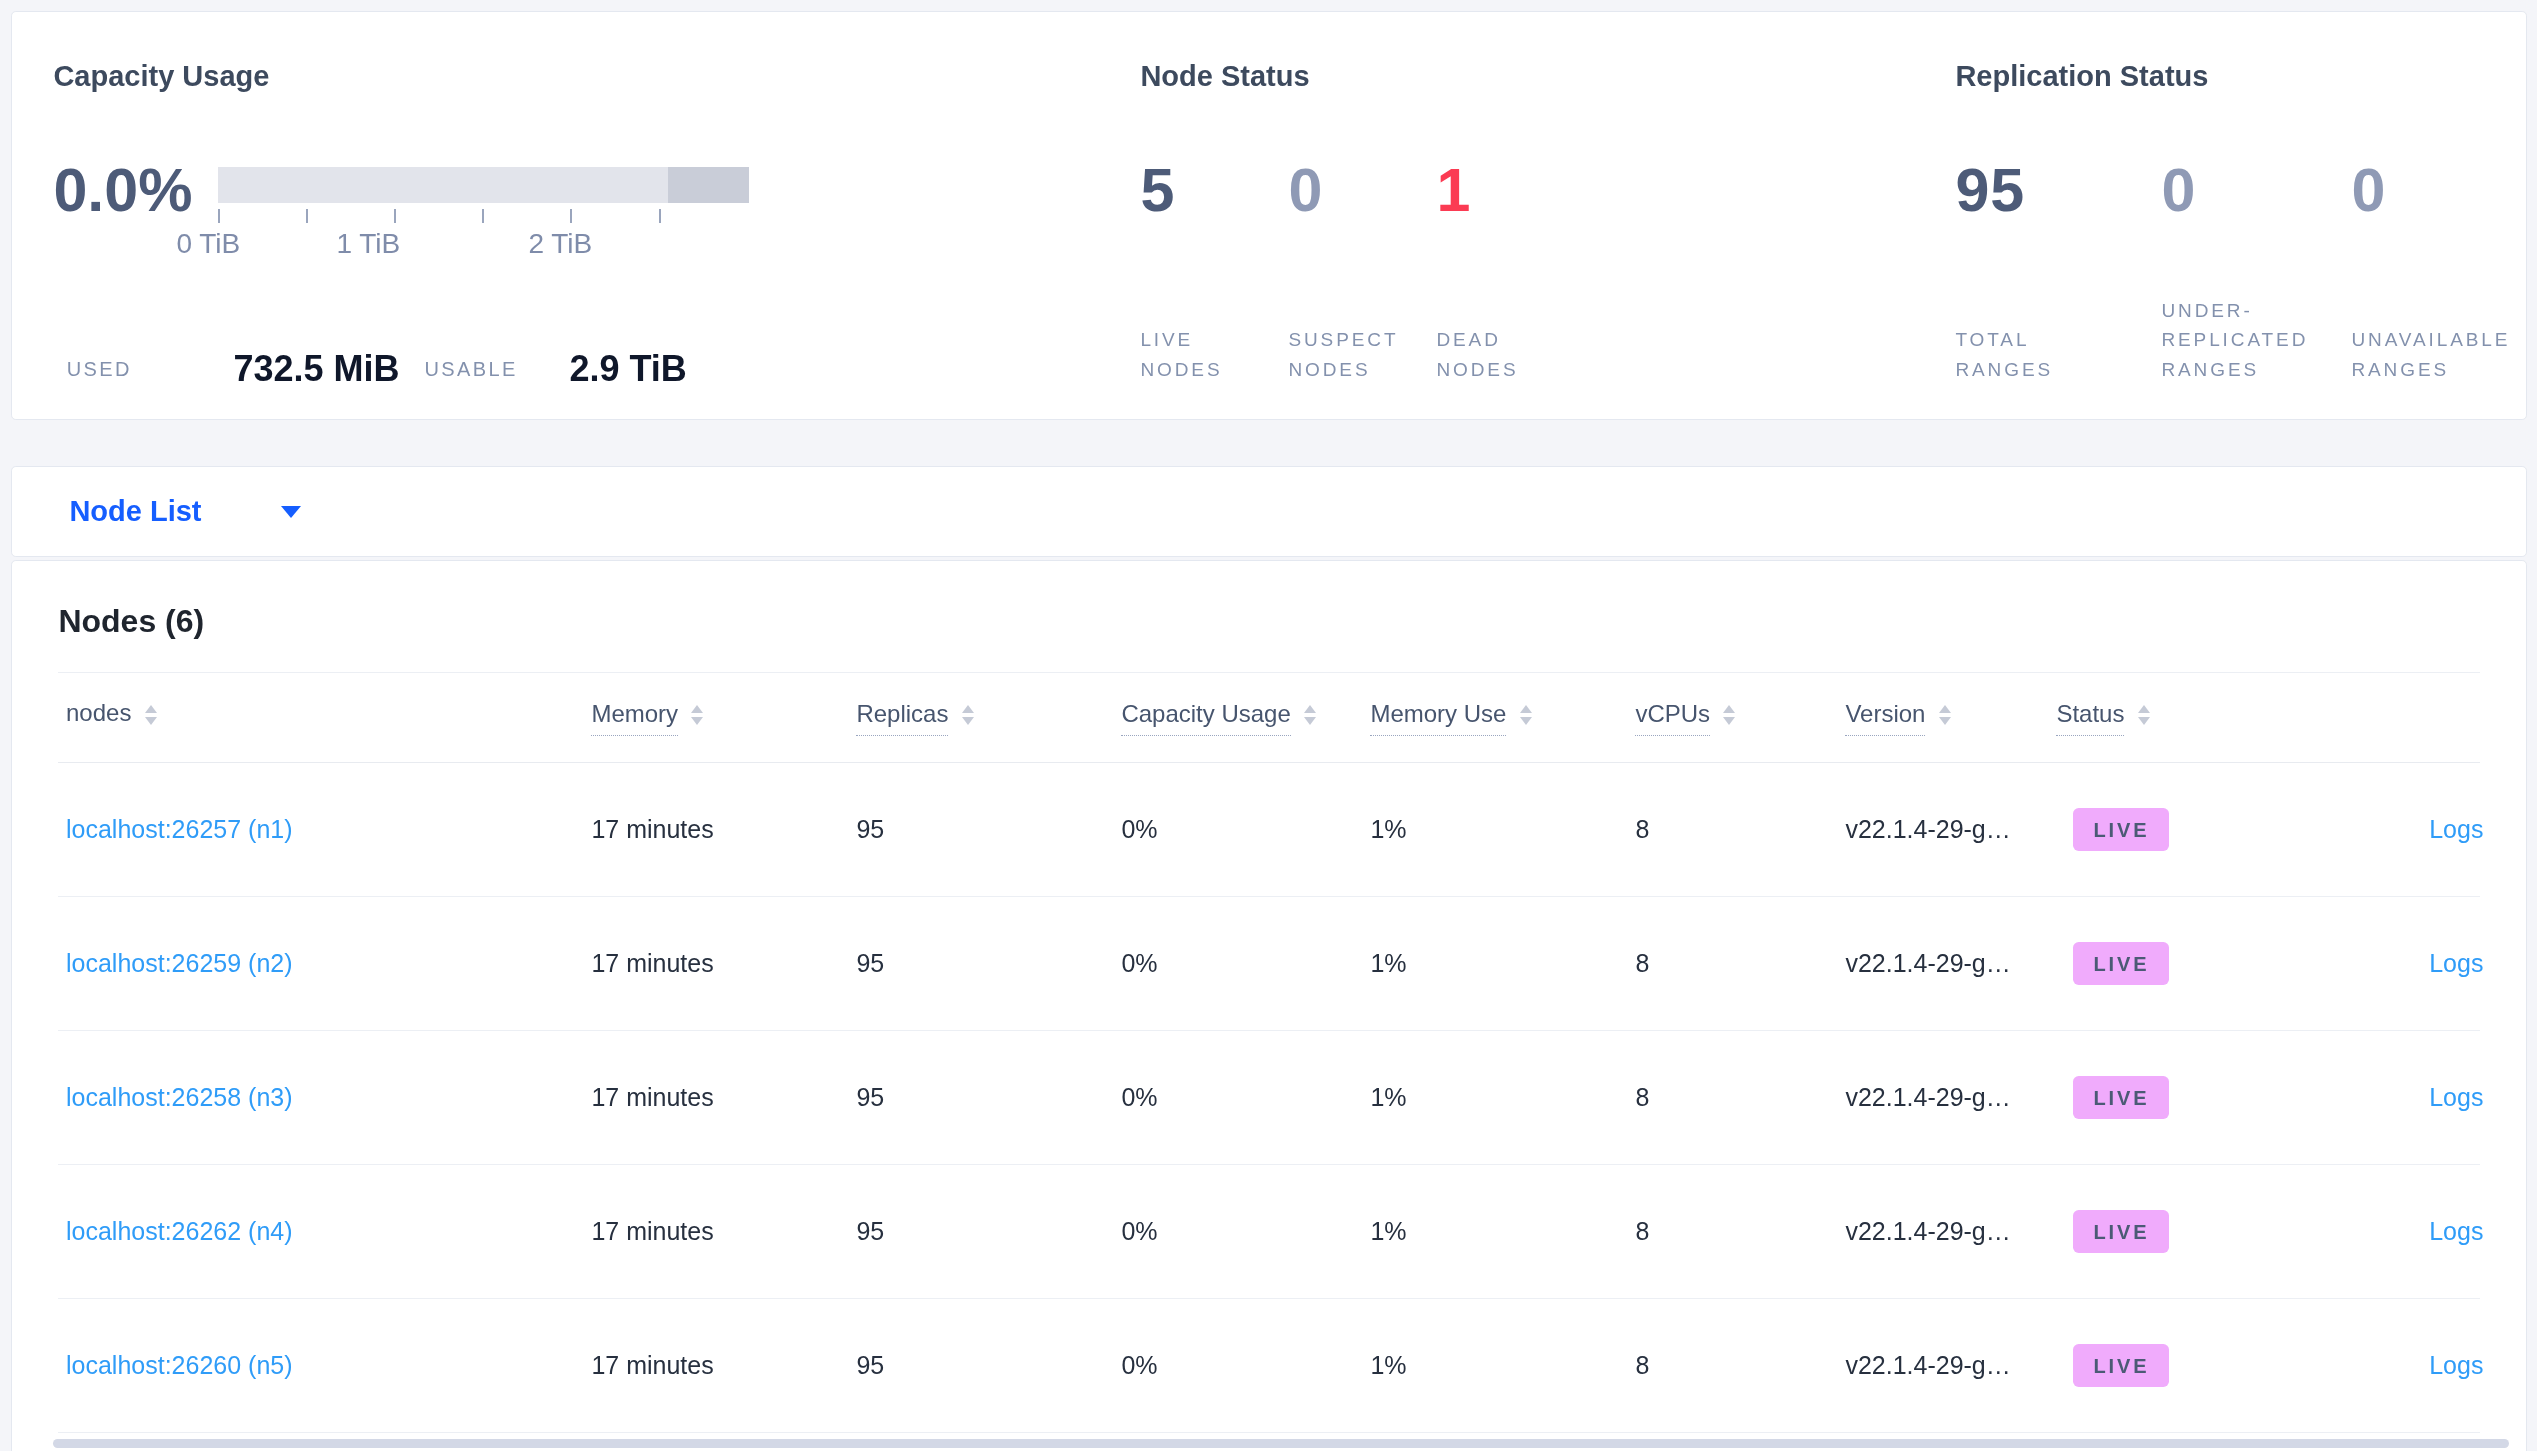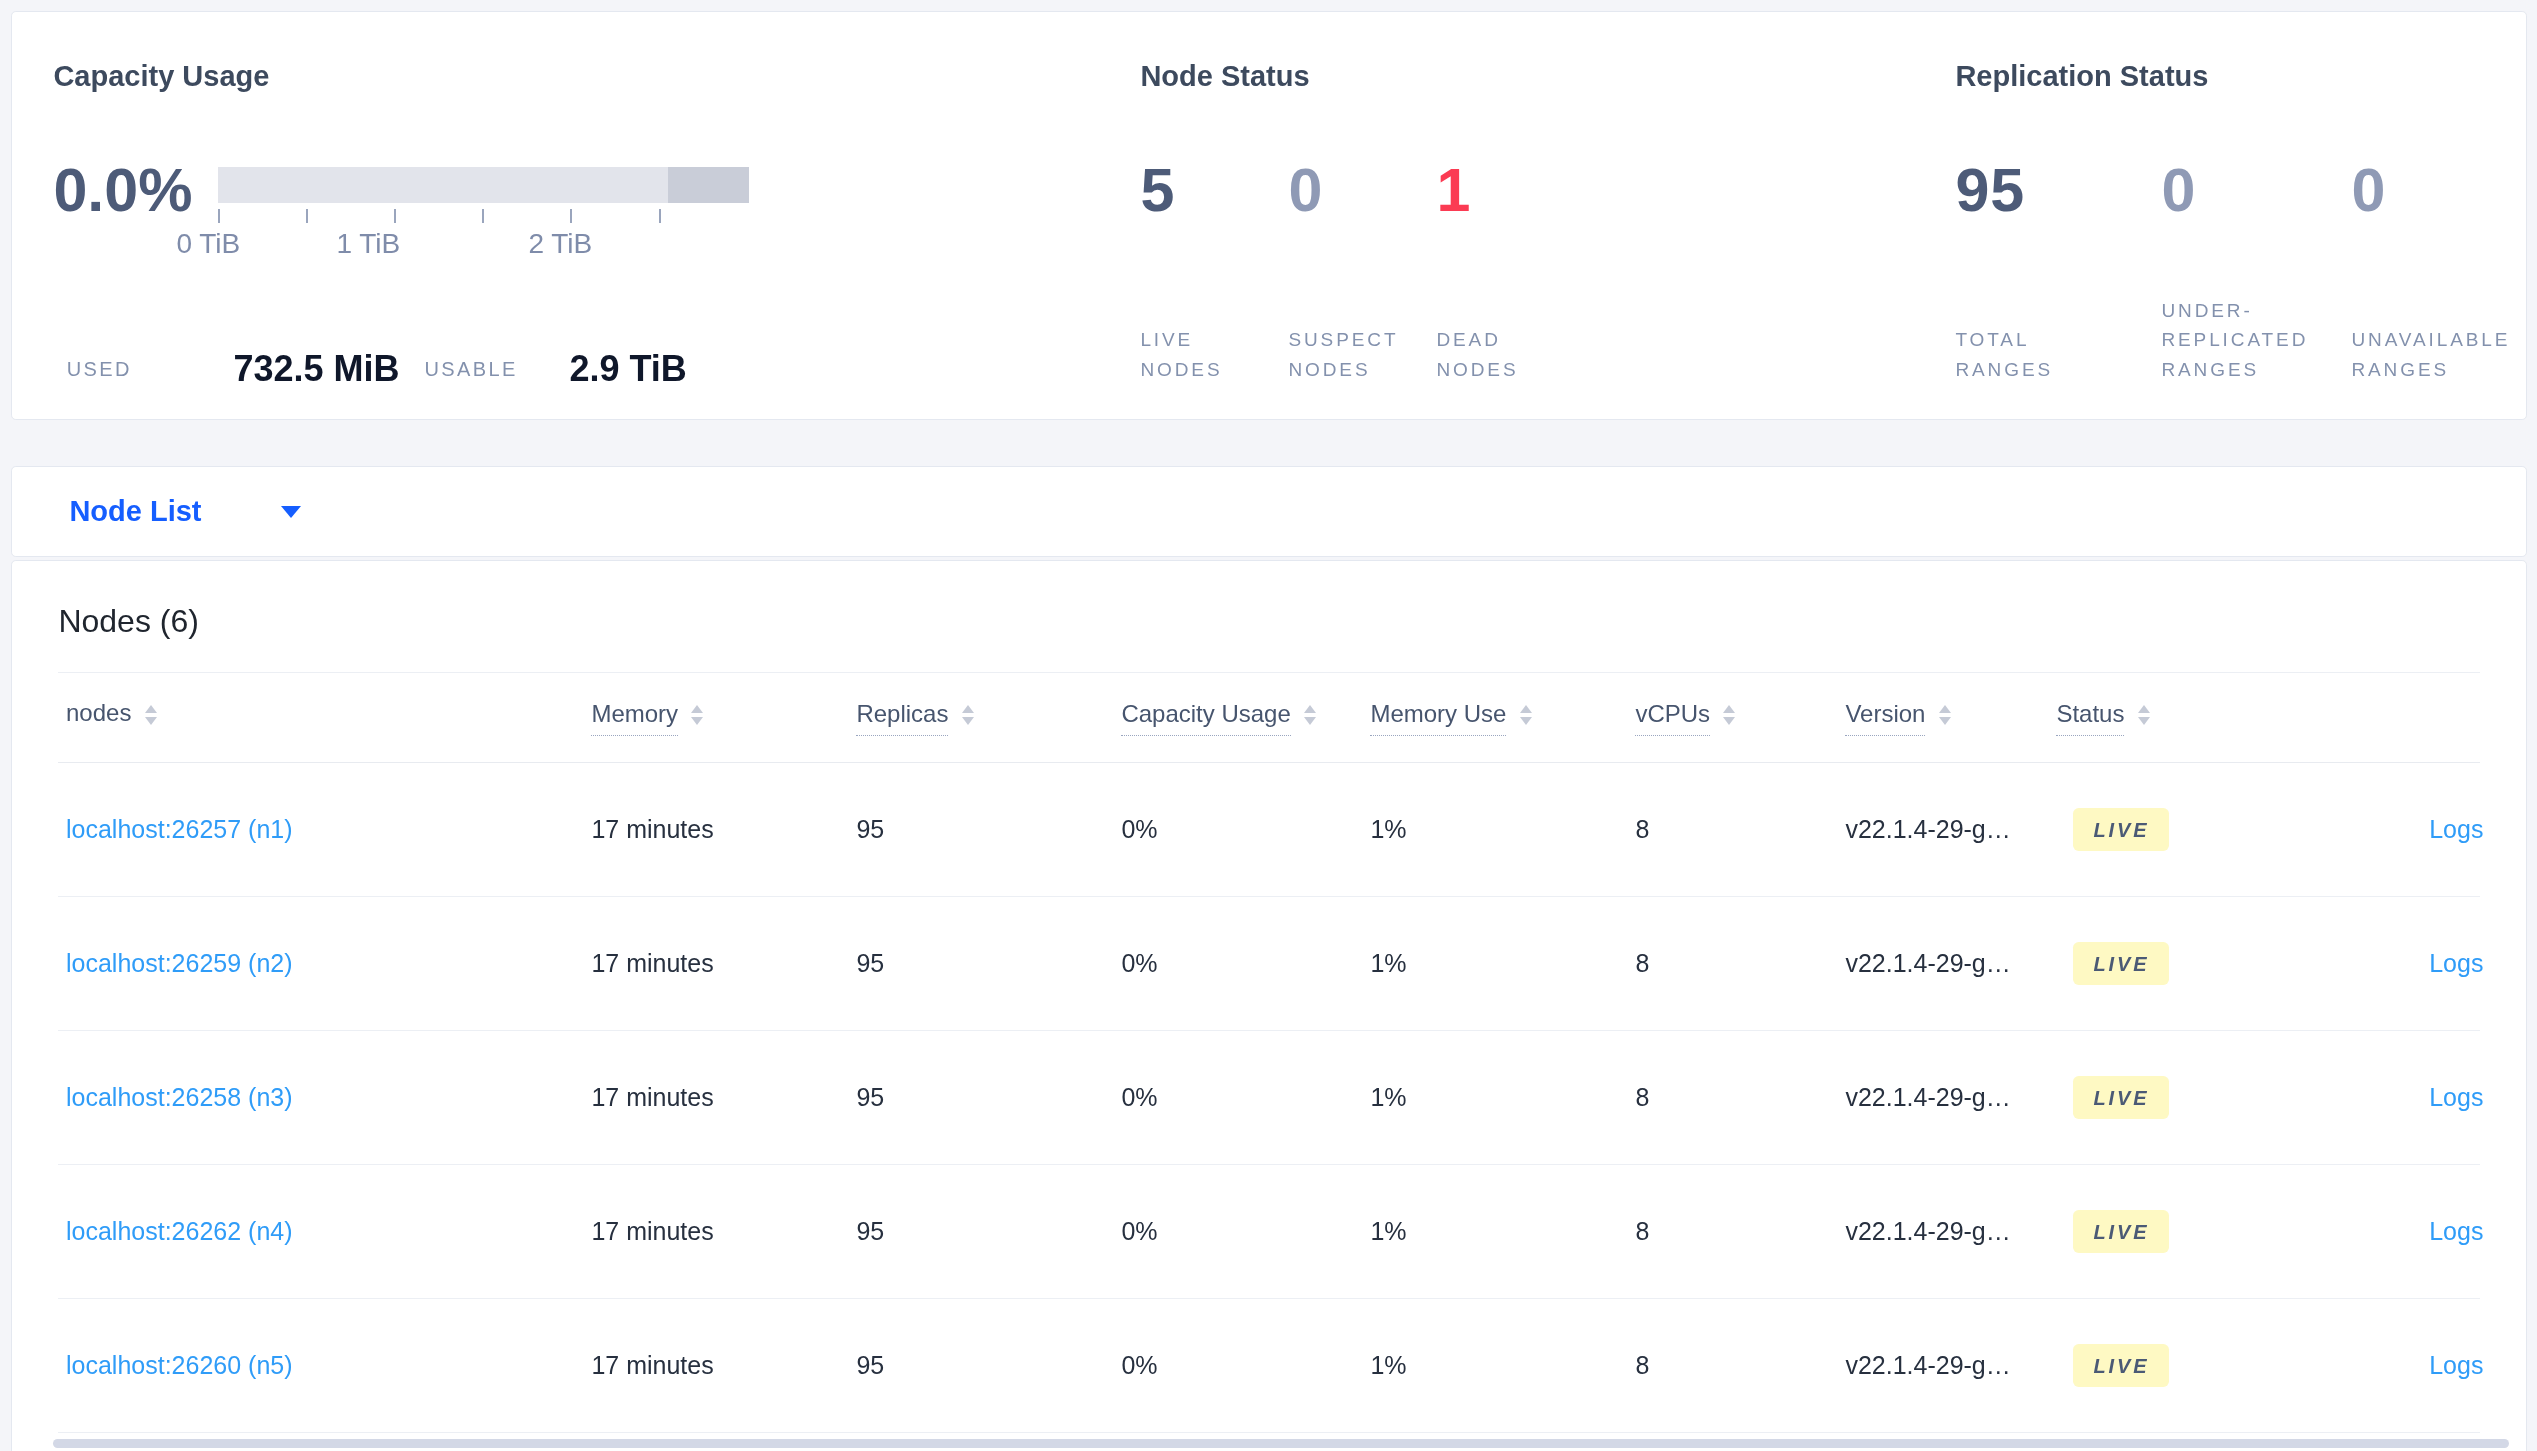--- a/index.html
+++ b/index.html
@@ -60,40 +60,40 @@
   .u-usab-l { left:371px; } .u-usab-v { left:516px; }
 
   
   .nodelist-bar { margin:46px 11.4px 0 11.4px; height:91px; display:flex; align-items:center; }
   .nodelist-link { display:flex; align-items:center; margin-left:57px; cursor:pointer;gap:43px; }
   .nodelist-label { color:#155eff; font-size:29px; font-weight:bold; }
   .caret-down { width:0; height:0; margin-left:36px; border-left:10.5px solid transparent; border-right:10.5px solid transparent; border-top:12.4px solid #155eff; }
 
   
   .table-card { margin:2.9px 11.4px 0 11.4px; height:953px; overflow:hidden; }
-  .table-title { margin:42px 0 8px 46px; font-size:32px; font-weight:normal; color:#1f252e; }
+  .table-title { margin:42px 0 8px 46px; font-size:32px; font-weight:bold; color:#1f252e; }
   .table-wrap { margin:32px 46px 0 46px; }
   .grid-row { display:grid; grid-template-columns:533px 265px 265px 249px 265px 210px 211px 236px 191px; align-items:center; }
   .thead { height:91px; border-top:1.9px solid #eceff4; border-bottom:1.9px solid #e8ebf0; }
   .th { font-size:24px; font-weight:normal; color:#47556e; white-space:nowrap; }
   .th-inner { display:inline-flex; align-items:center; }
   .th-label.dotted { border-bottom:1.9px dotted #9aa6c0; padding-bottom:6.7px; }
   .th-label.plain  { padding-bottom:8.6px; }
   .sort-icon { display:inline-flex; flex-direction:column; gap:3.8px; margin-left:13.3px; margin-bottom:5.7px; }
   .sort-icon .up   { width:0; height:0; border-left:6.7px solid transparent; border-right:6.7px solid transparent; border-bottom:8.6px solid #c5cad6; }
   .sort-icon .down { width:0; height:0; border-left:6.7px solid transparent; border-right:6.7px solid transparent; border-top:8.6px solid #c5cad6; }
   .td { font-size:25px; color:#27303f; white-space:nowrap; }
   .tr { height:134px; border-bottom:1.9px solid #eceff4; }
   .td:first-child, .th:first-child { padding-left:7.6px; }
   a.node-link, a.logs-link { color:#2f9cf8; text-decoration:none; font-size:25px; cursor:pointer; }
   .td-logs { text-align:right; }
   .td-status { padding-left:17px; }
   .badge {
-    display:inline-block; background:#fef9c3; color:#4b5a75; border-radius:5.7px;
-    padding:11.4px 20px; font-size:20px; font-weight:bold; letter-spacing:2.9px; line-height:1;font-style:italic;
+    display:inline-block; background:#f0abfc; color:#4b5a75; border-radius:5.7px;
+    padding:11.4px 20px; font-size:20px; font-weight:bold; letter-spacing:2.9px; line-height:1;
   }
   .bottom-scrollbar { position:absolute; top:878px; left:41px; right:17px; height:8.6px; background:#d3d8e6; border-radius:4.8px; }
 </style>
 </head>
 <body>
 
 <div class="card top-card">
 
   <div class="panel panel-capacity">
     <div class="panel-title">Capacity Usage</div>

